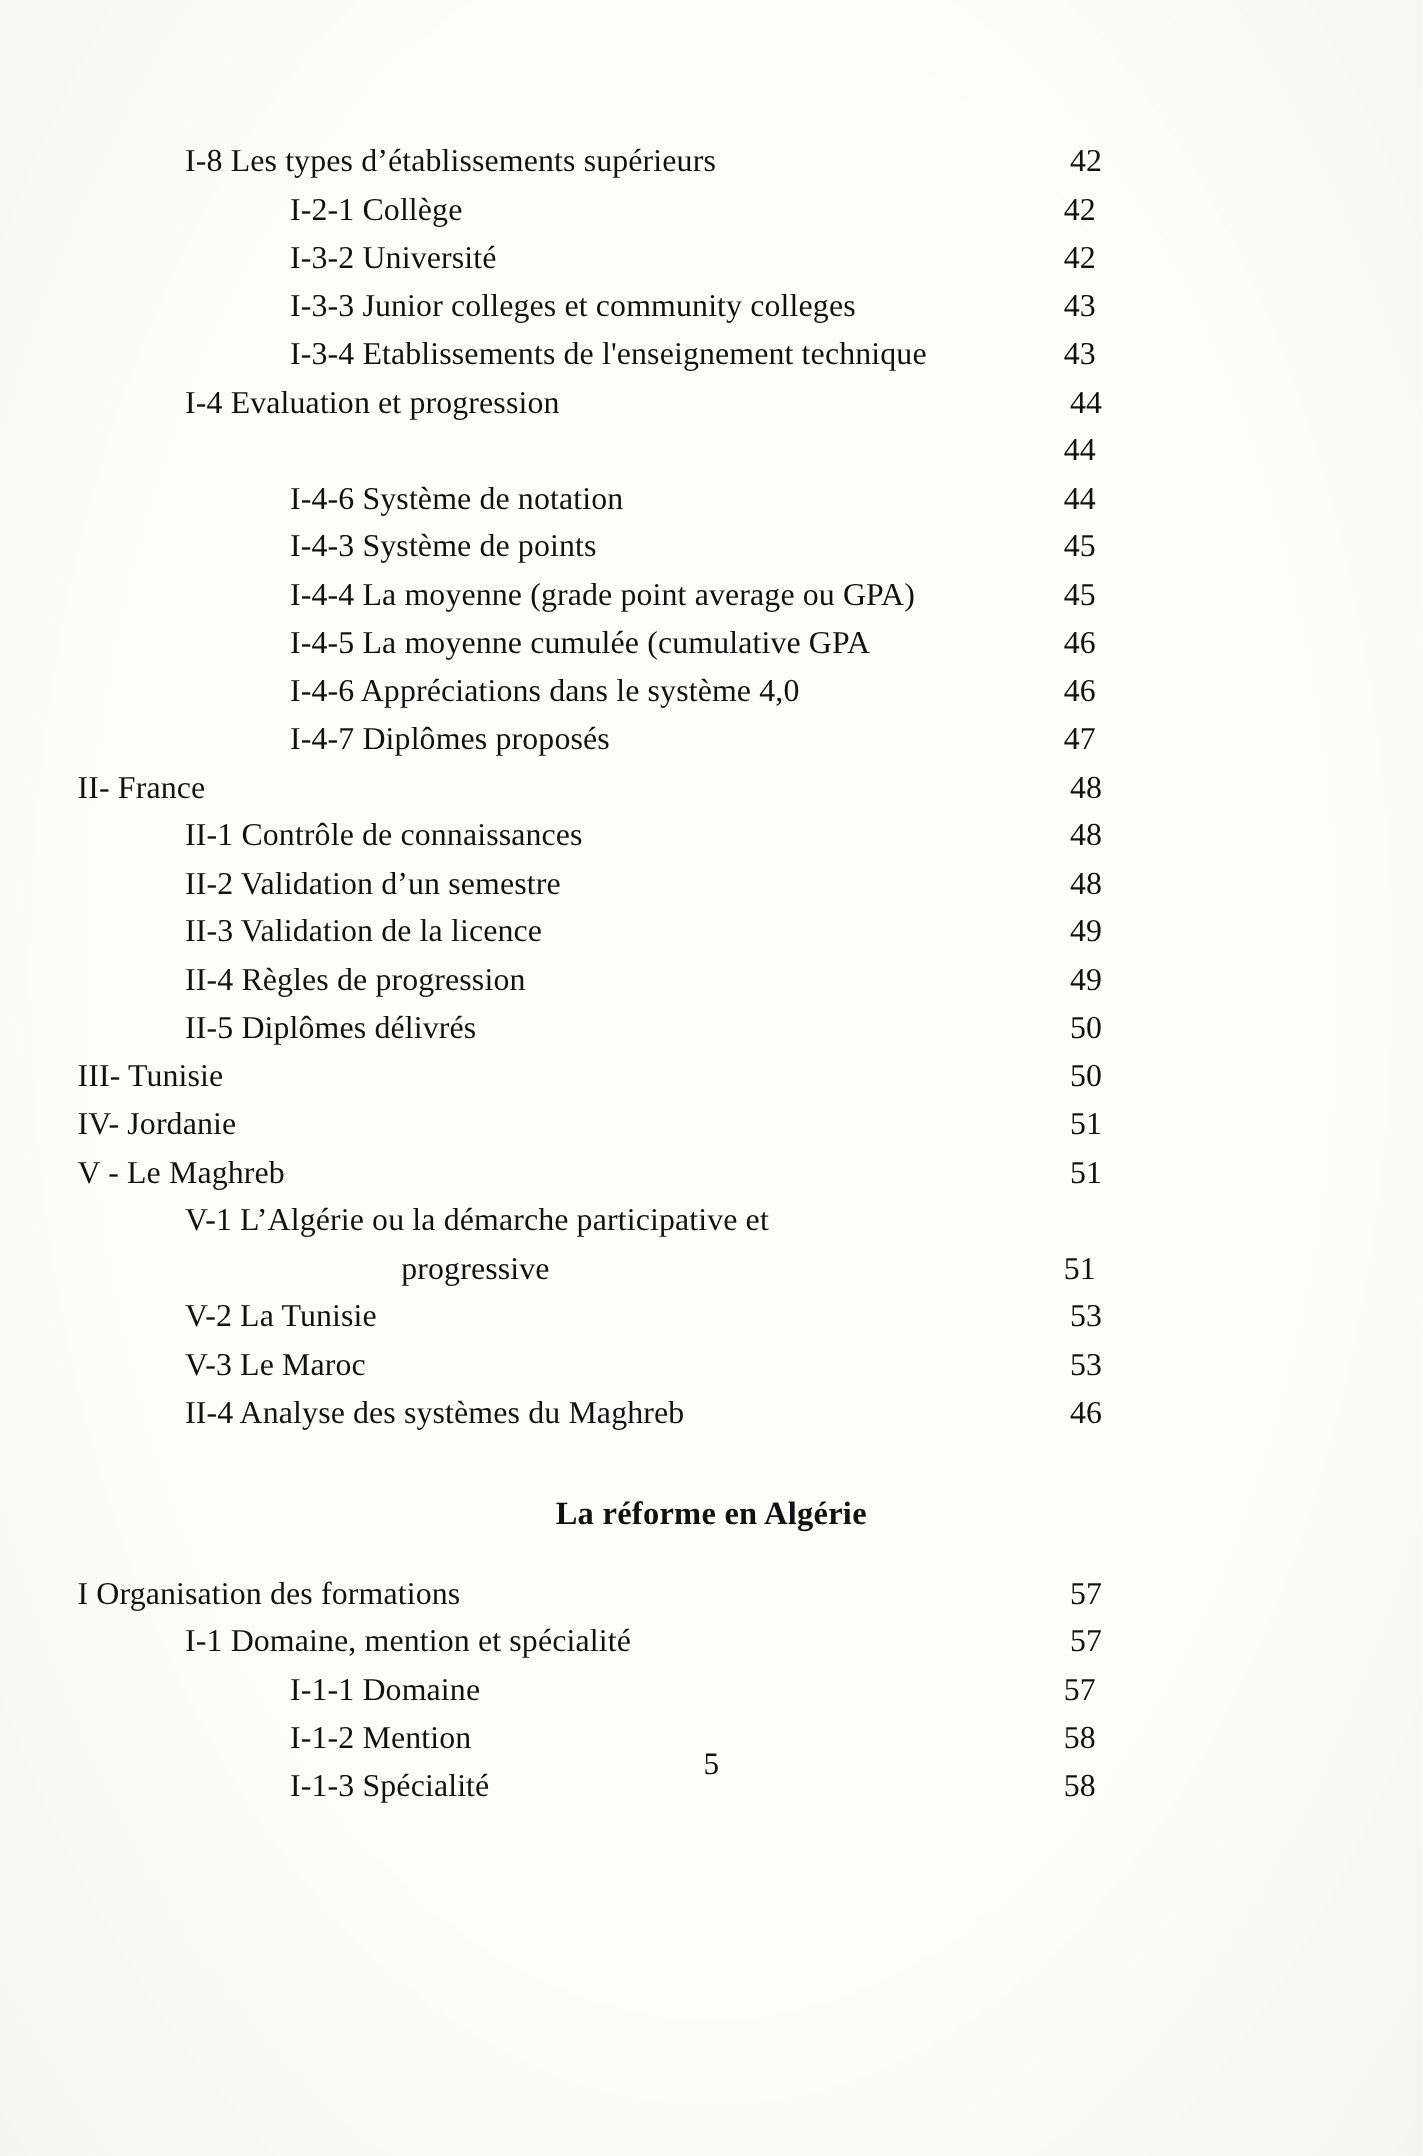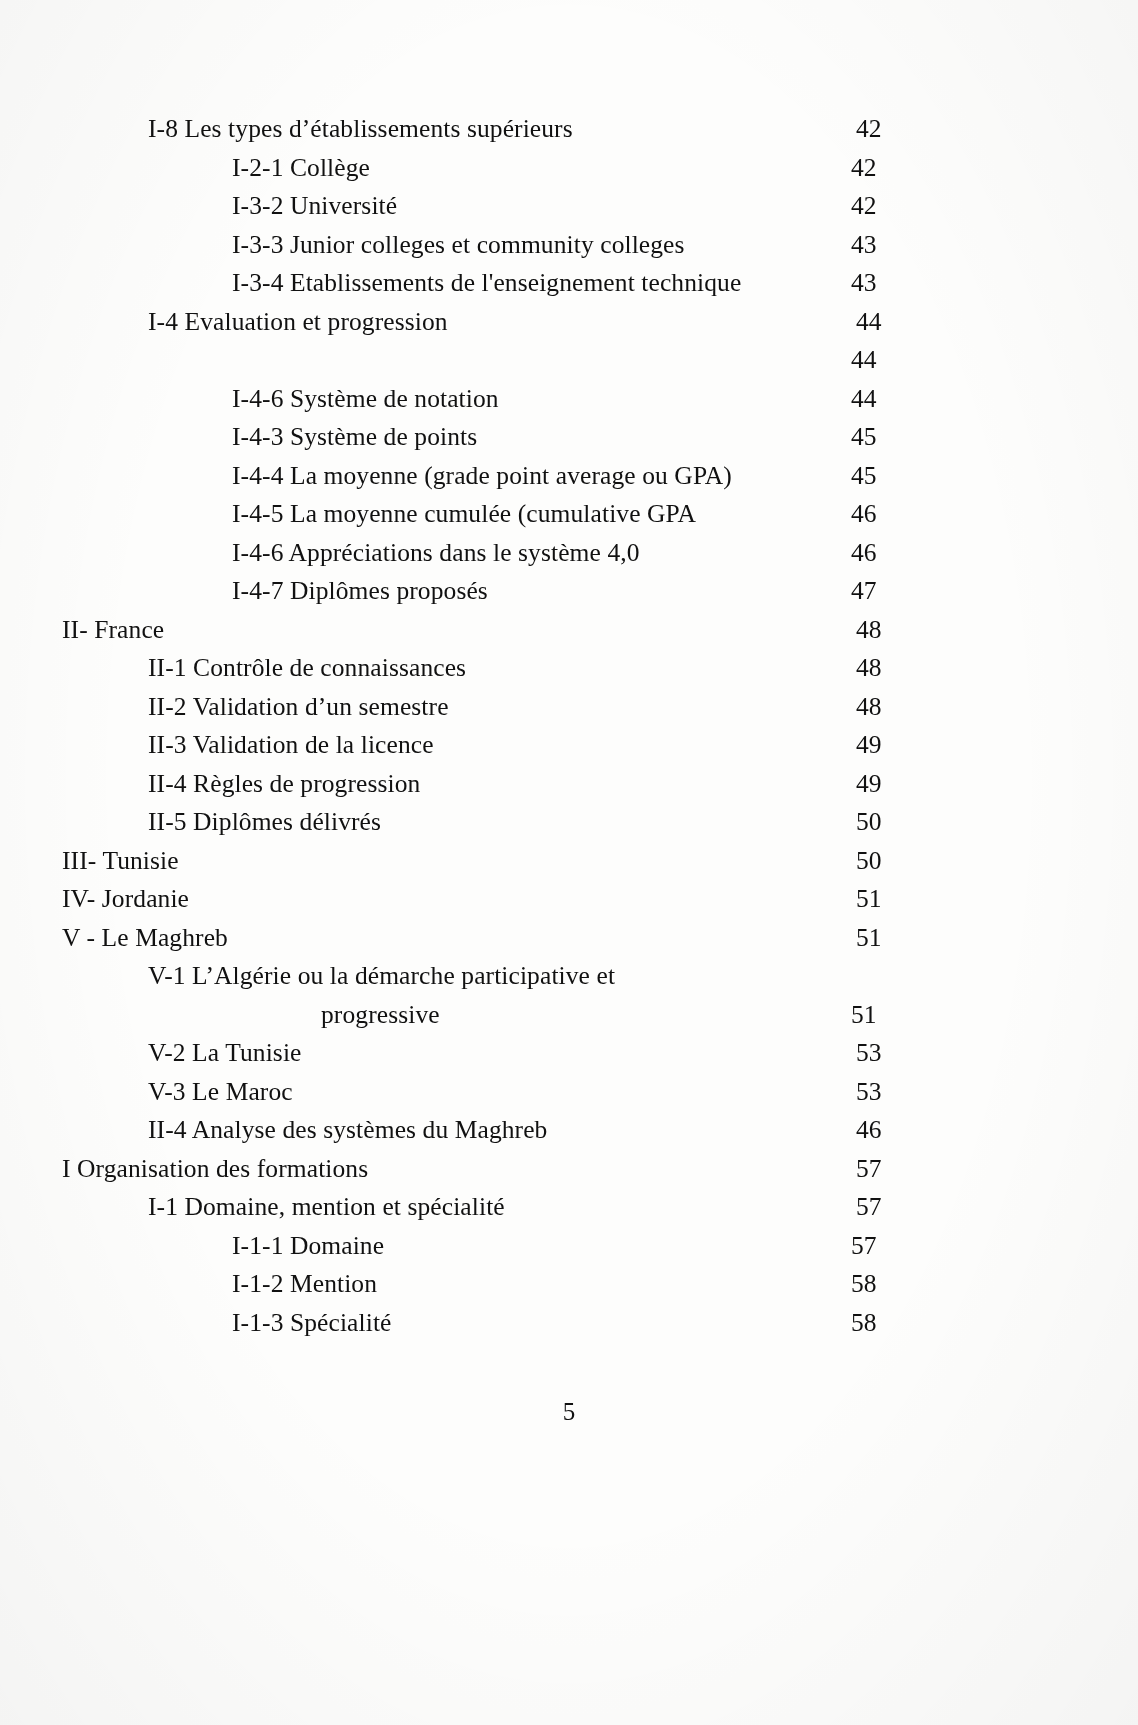--- a/index.html
+++ b/index.html
@@ -194,20 +194,21 @@
         <li class="row lvl1">
           <span class="label">V-3 Le Maroc</span>
           <span class="page-num num-col-a">53</span>
         </li>
         <li class="row lvl1">
           <span class="label">II-4 Analyse des systèmes du Maghreb</span>
           <span class="page-num num-col-a">46</span>
         </li>
       </ul>
 
+    <div class="heading-center">La réforme en Algérie</div>
 
     <ul class="toc" id="toc-list-bottom">
         <li class="row lvl0">
           <span class="label">I Organisation des formations</span>
           <span class="page-num num-col-a">57</span>
         </li>
         <li class="row lvl1">
           <span class="label">I-1 Domaine, mention et spécialité</span>
           <span class="page-num num-col-a">57</span>
         </li>

